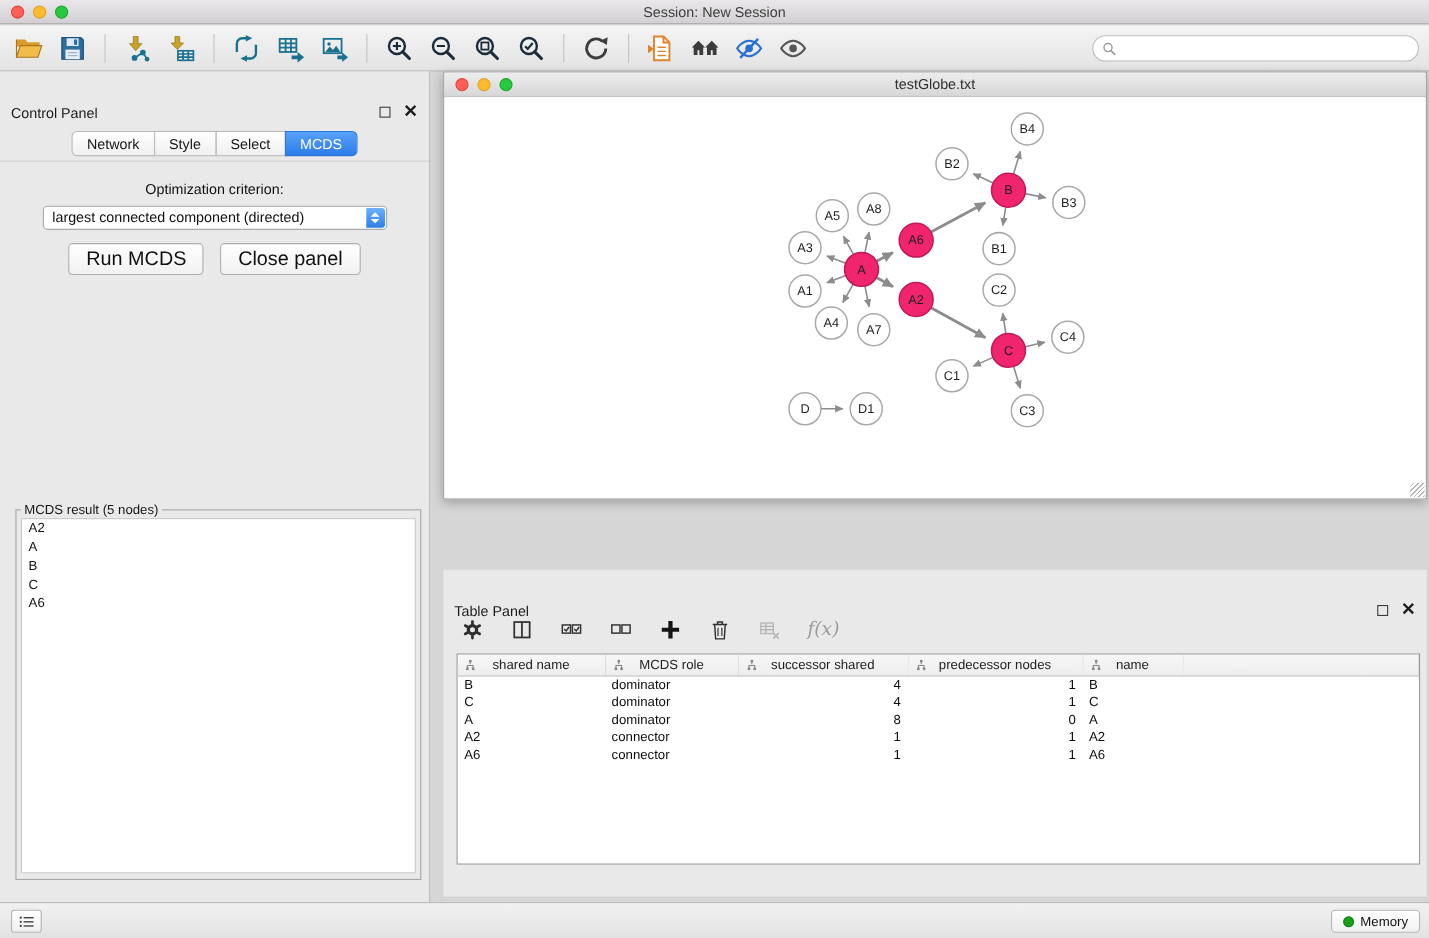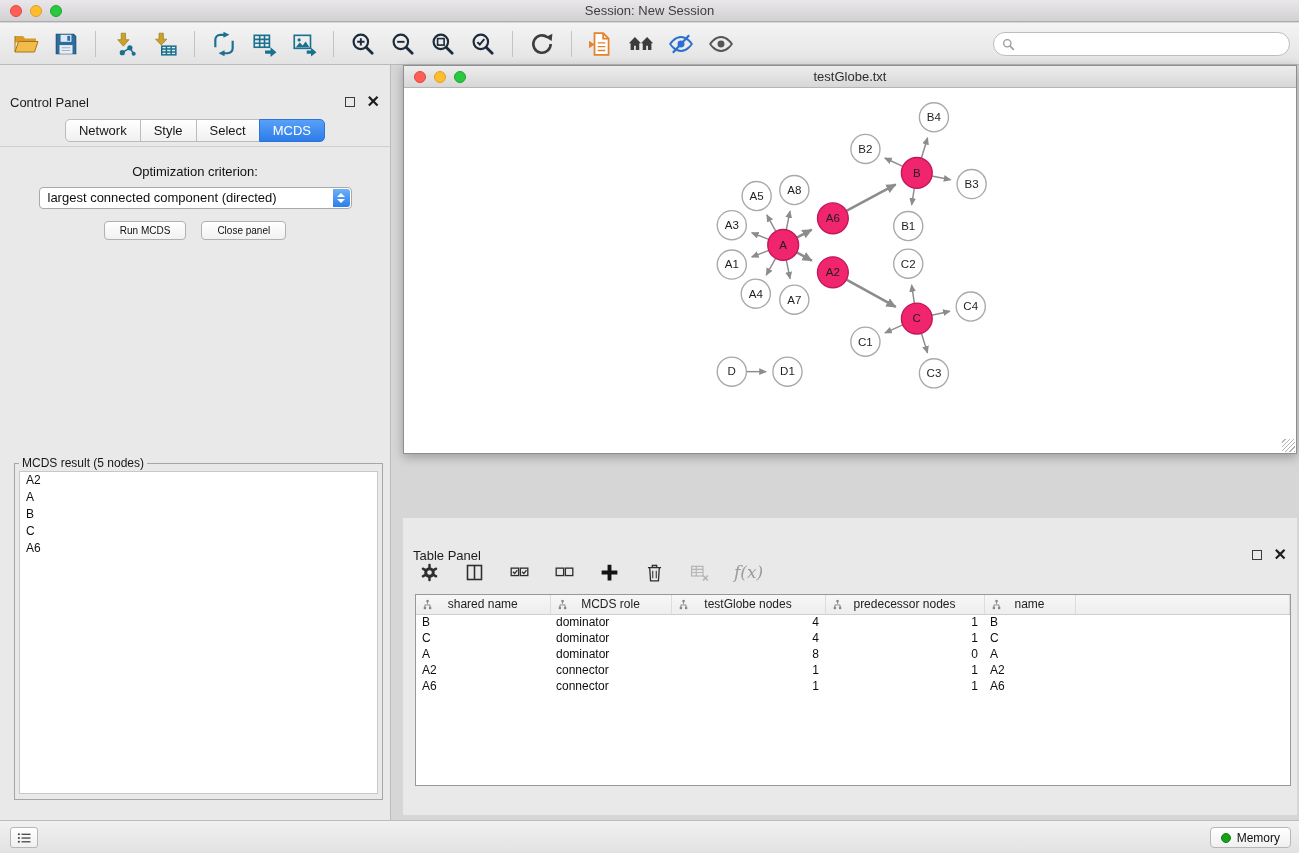--- a/index.html
+++ b/index.html
@@ -54,21 +54,21 @@
   .opt-label{text-align:center;font-size:13px;color:#101010;margin-top:17px;}
   .dropdown{position:relative;width:313px;height:22px;margin:8px auto 0 auto;
     background:#fff;border:1px solid #a9a9a9;border-radius:4px;
     font-size:13px;line-height:20px;padding-left:8px;color:#101010;}
   .dropdown .stepper{position:absolute;right:1px;top:1px;bottom:1px;width:17px;
     border-radius:0 3px 3px 0;background:linear-gradient(#6db1fa,#2e7de9);
     display:flex;flex-direction:column;align-items:center;justify-content:center;gap:2px;}
   .stepper .up{width:0;height:0;border-left:4px solid transparent;border-right:4px solid transparent;border-bottom:4px solid #fff;}
   .stepper .down{width:0;height:0;border-left:4px solid transparent;border-right:4px solid transparent;border-top:4px solid #fff;}
   .cp-buttons{display:flex;justify-content:center;gap:15px;margin-top:12px;}
-  .mac-btn{font-family:inherit;font-size:10px;padding:3px 15px;border:1px solid #b1b1b1;border-radius:4px;
+  .mac-btn{font-family:inherit;font-size:18px;padding:3px 15px;border:1px solid #b1b1b1;border-radius:4px;
     background:linear-gradient(#ffffff,#f1f1f1);color:#101010;cursor:default;}
   .mcds-fieldset{position:absolute;left:14px;top:391px;width:369px;height:344px;
     border:1px solid #a6a6a6;background:#e9e9e9;}
   .mcds-fieldset legend{font-size:12px;color:#161616;margin-left:4px;padding:0 3px;}
   .mcds-scroll{position:absolute;left:4px;right:4px;top:1px;bottom:5px;background:#fff;border:1px solid #c8c8c8;overflow:hidden;}
   .mcds-item{font-size:12px;color:#101010;padding:1px 6px;line-height:15px;}
   
   .net-window{position:absolute;left:403px;top:65px;width:894px;height:389px;
     background:#fff;border:1px solid #8f8f8f;box-shadow:0 3px 10px rgba(0,0,0,.28);}
   .net-titlebar{height:22px;background:linear-gradient(#ededed,#d7d7d7);border-bottom:1px solid #b5b5b5;
@@ -556,21 +556,21 @@
                   <rect x="7.6" y="8.6" width="2.5" height="2.5" fill="#858585"></rect>
                 </svg>
               </span><span>MCDS role</span></th>
             <th class="col2"><span class="col-ic ic">
                 <svg viewBox="0 0 12 12">
                   <path d="M6 2.5v2.8M3.2 9V6.5h5.6V9" fill="none" stroke="#858585" stroke-width="1"></path>
                   <rect x="4.8" y="1" width="2.5" height="2.5" fill="#858585"></rect>
                   <rect x="1.9" y="8.6" width="2.5" height="2.5" fill="#858585"></rect>
                   <rect x="7.6" y="8.6" width="2.5" height="2.5" fill="#858585"></rect>
                 </svg>
-              </span><span>testGlobe nodes</span></th>
+              </span><span>successor shared</span></th>
             <th class="col3"><span class="col-ic ic">
                 <svg viewBox="0 0 12 12">
                   <path d="M6 2.5v2.8M3.2 9V6.5h5.6V9" fill="none" stroke="#858585" stroke-width="1"></path>
                   <rect x="4.8" y="1" width="2.5" height="2.5" fill="#858585"></rect>
                   <rect x="1.9" y="8.6" width="2.5" height="2.5" fill="#858585"></rect>
                   <rect x="7.6" y="8.6" width="2.5" height="2.5" fill="#858585"></rect>
                 </svg>
               </span><span>predecessor nodes</span></th>
             <th class="col4"><span class="col-ic ic">
                 <svg viewBox="0 0 12 12">

